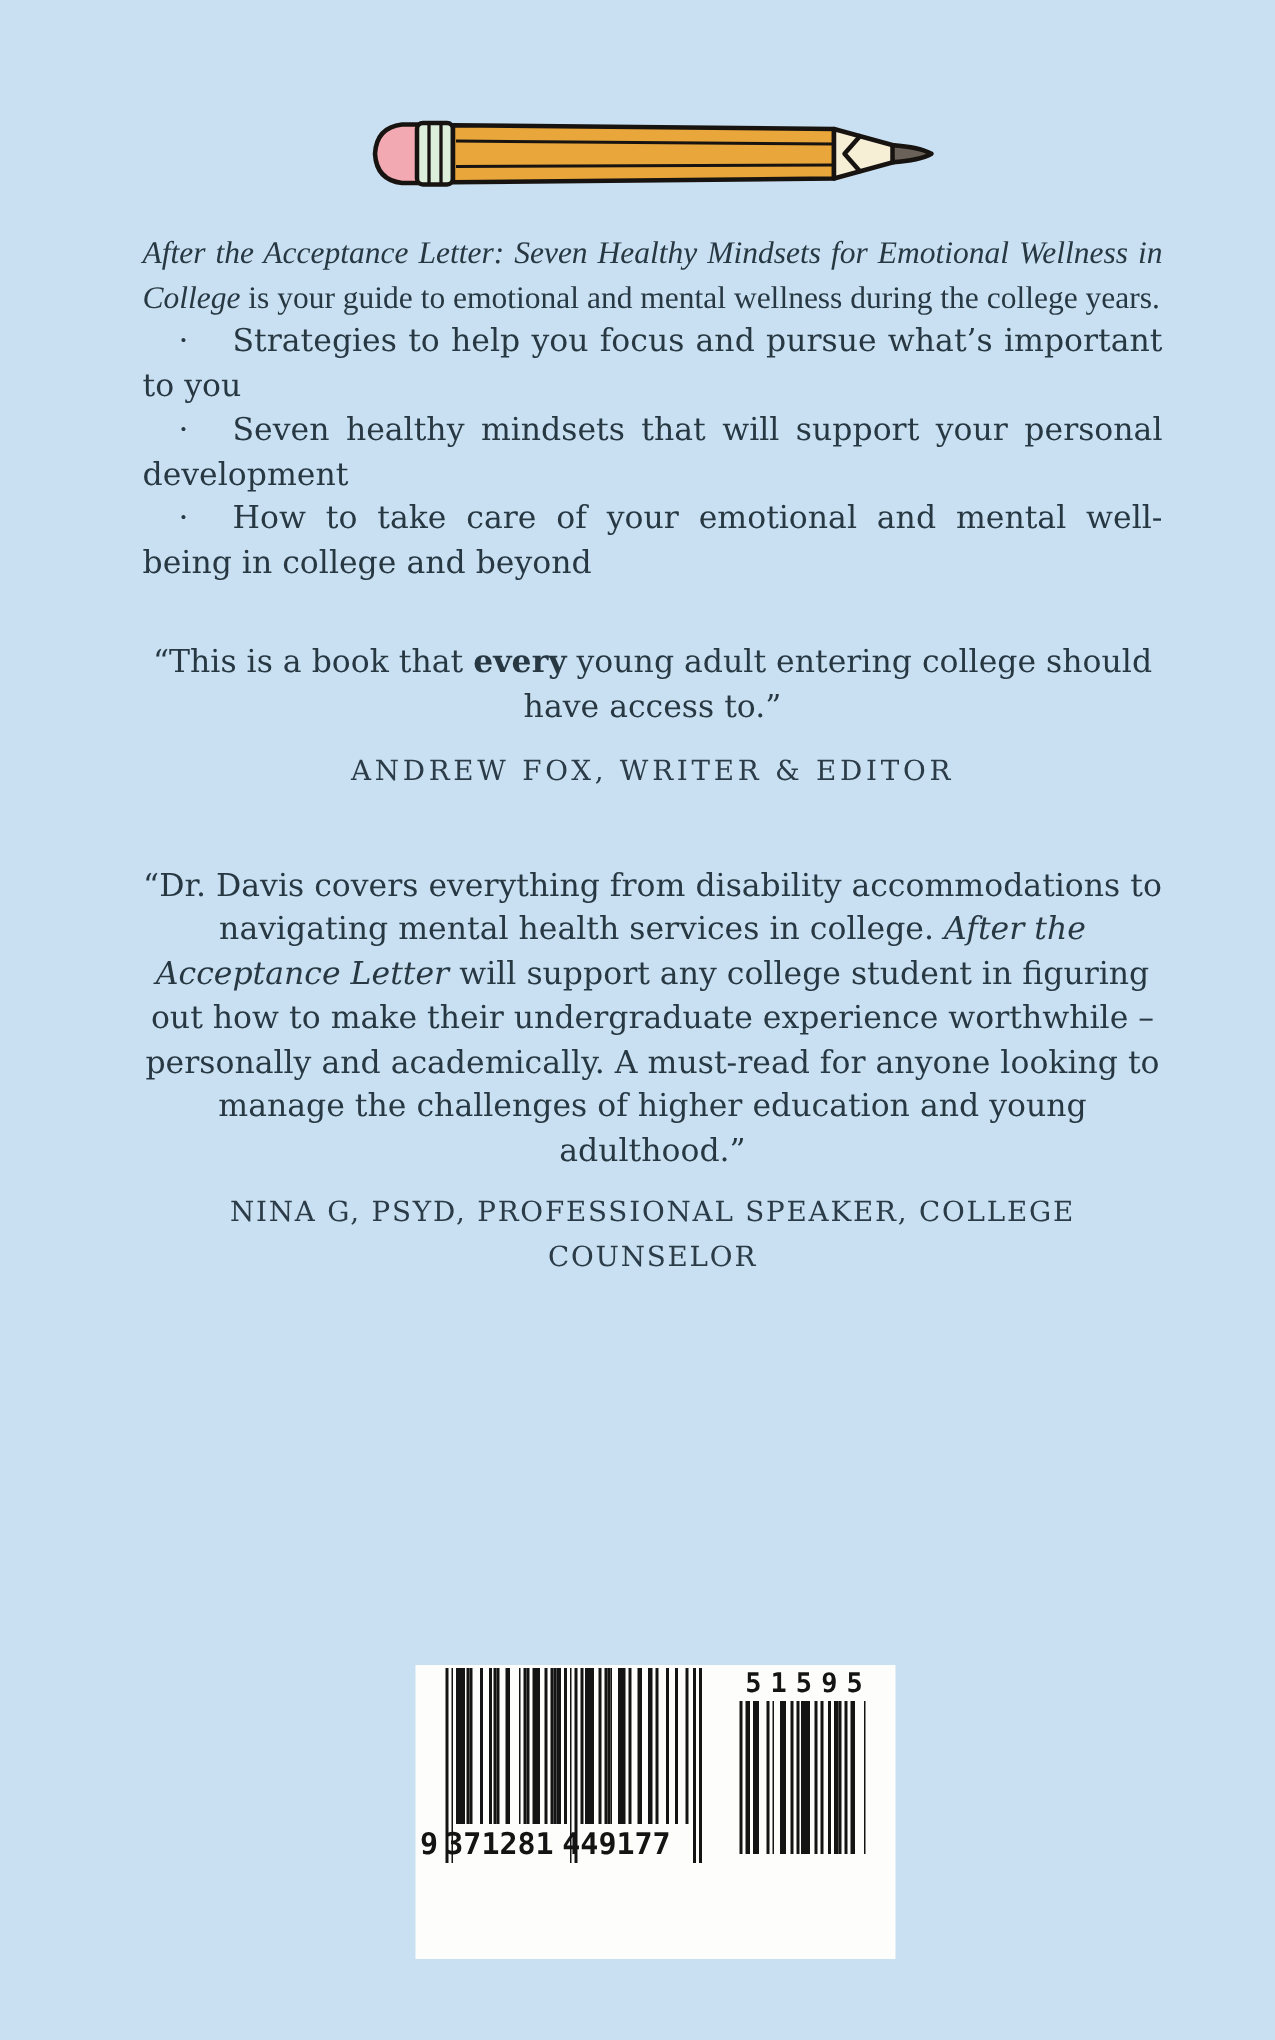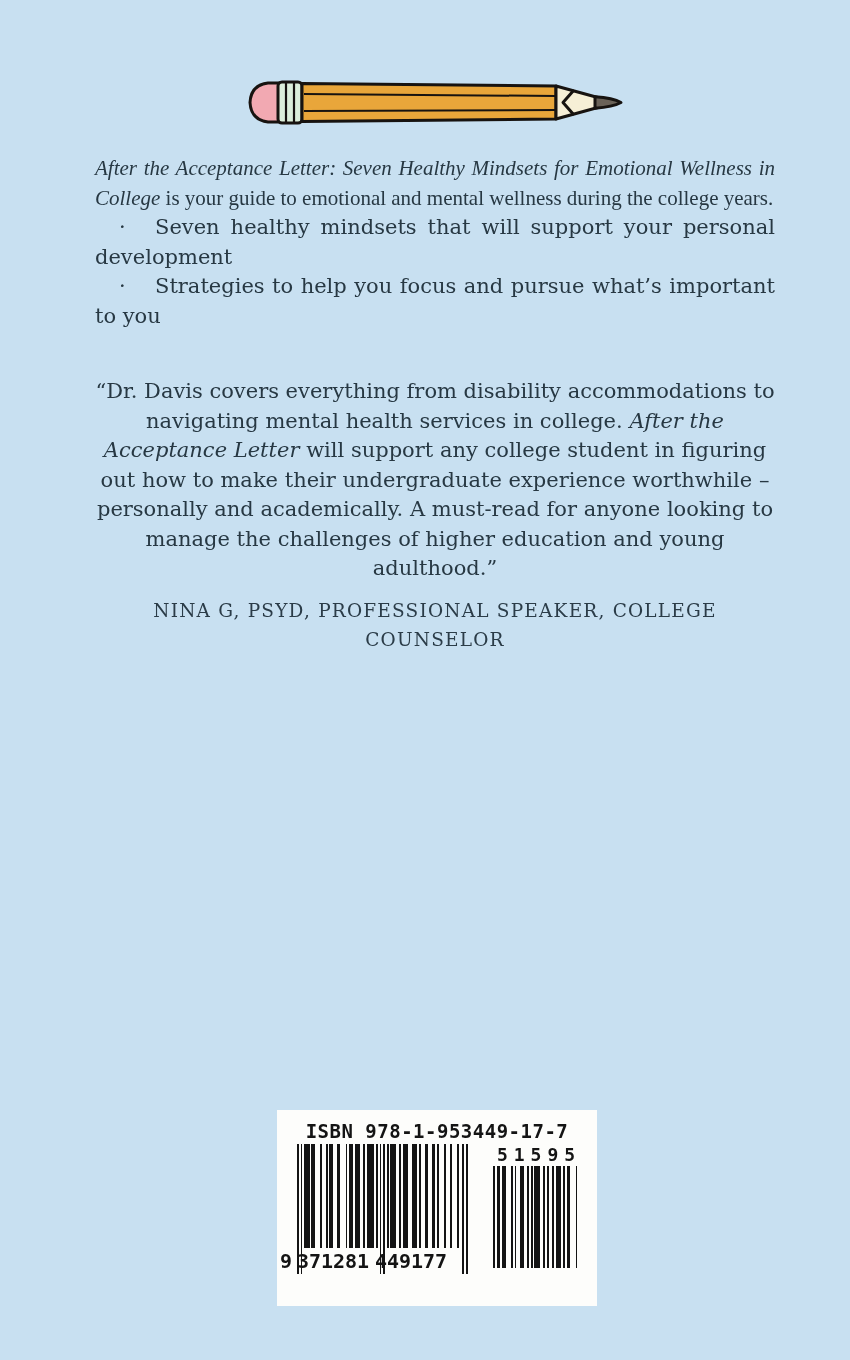--- a/index.html
+++ b/index.html
@@ -132,34 +132,38 @@
 
     <path d="M351 18.8 Q369 20 377 24.5 Q369 29 351 30.2 Z" fill="#6a6258" stroke="#171310" stroke-width="3" stroke-linejoin="round"></path>
   </svg>
 </div>
 
 <section class="content">
   <p class="para intro"><em>After the Acceptance Letter: Seven Healthy Mindsets for Emotional Wellness in College</em><span> is your guide to emotional and mental wellness during the college years.</span></p>
 
 
   <div>
+    <p class="bullet-item"><span class="bullet">·</span><span>Strategies to help you focus and pursue what’s important to you</span></p>
     <p class="bullet-item"><span class="bullet">·</span><span>Seven healthy mindsets that will support your personal development</span></p>
-    <p class="bullet-item"><span class="bullet">·</span><span>Strategies to help you focus and pursue what’s important to you</span></p>
+    <p class="bullet-item"><span class="bullet">·</span><span>How to take care of your emotional and mental well-being in college and beyond</span></p>
   </div>
 
 
+  <div class="quote quote1">
+    <p class="quote-text"><span>“This is a book that </span><strong>every</strong><span> young adult entering college should have access to.”</span></p>
+    <p class="attribution">ANDREW FOX, WRITER &amp; EDITOR</p>
+  </div>
 
   <div class="quote quote2">
     <p class="quote-text"><span>“Dr. Davis covers everything from disability accommodations to navigating mental health services in college.  </span><em>After the Acceptance Letter</em><span> will support any college student in figuring out how to make their undergraduate experience worthwhile – personally and academically. A must-read for anyone looking to manage the challenges of higher education and young adulthood.”</span></p>
     <p class="attribution">NINA G, PSYD, PROFESSIONAL SPEAKER, COLLEGE COUNSELOR</p>
   </div>
 </section>
 
 <div class="barcode-box">
-  <div class="isbn-label">ISBN 978-1-953449-17-7</div>
   <div class="barcode-row">
     <div class="main-barcode">
       <div class="bars" id="main-bars">
           <div class="bar" style="width: 1.8px; height: 130px; background: rgb(20, 20, 20);"></div>
           <div class="bar" style="width: 1.8px; height: 130px; background: transparent;"></div>
           <div class="bar" style="width: 1.8px; height: 130px; background: rgb(20, 20, 20);"></div>
           <div class="bar" style="width: 1.8px; height: 104px; background: transparent;"></div>
           <div class="bar" style="width: 1.8px; height: 104px; background: rgb(20, 20, 20);"></div>
           <div class="bar" style="width: 1.8px; height: 104px; background: rgb(20, 20, 20);"></div>
           <div class="bar" style="width: 1.8px; height: 104px; background: rgb(20, 20, 20);"></div>

